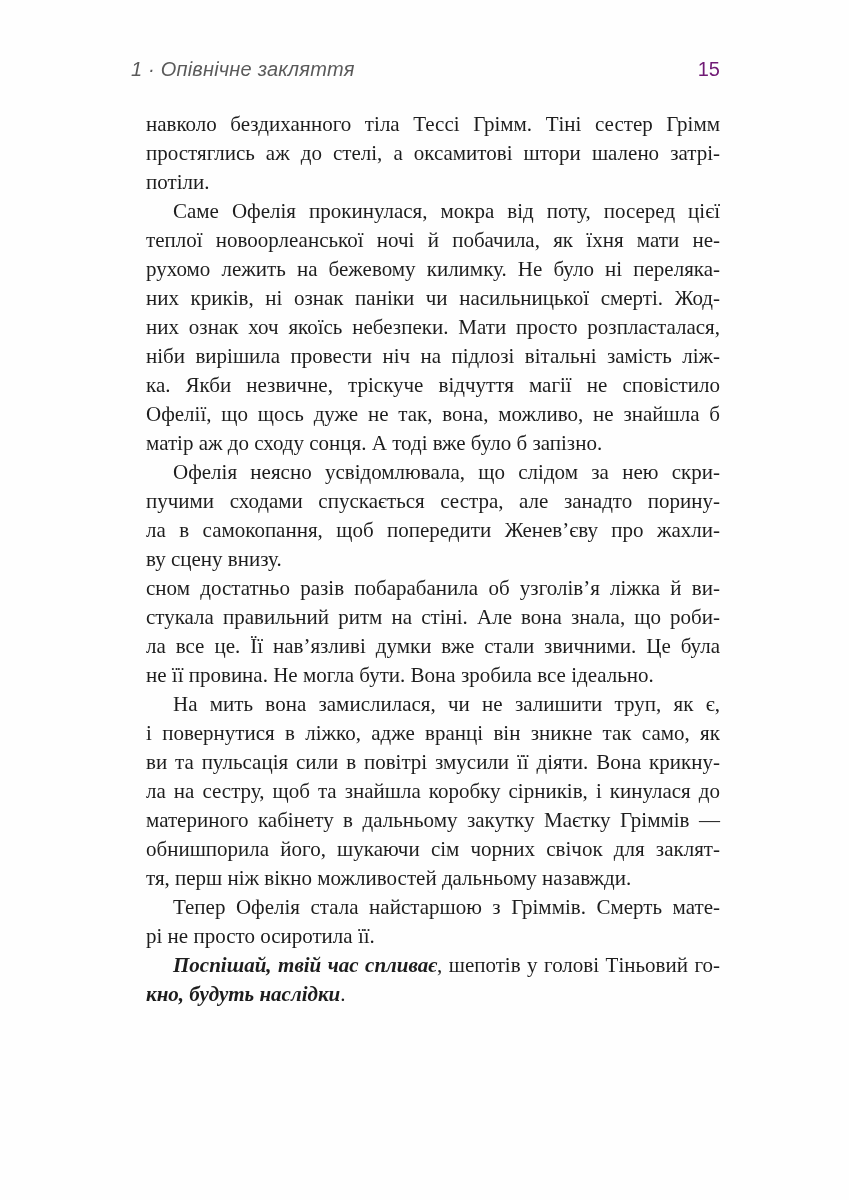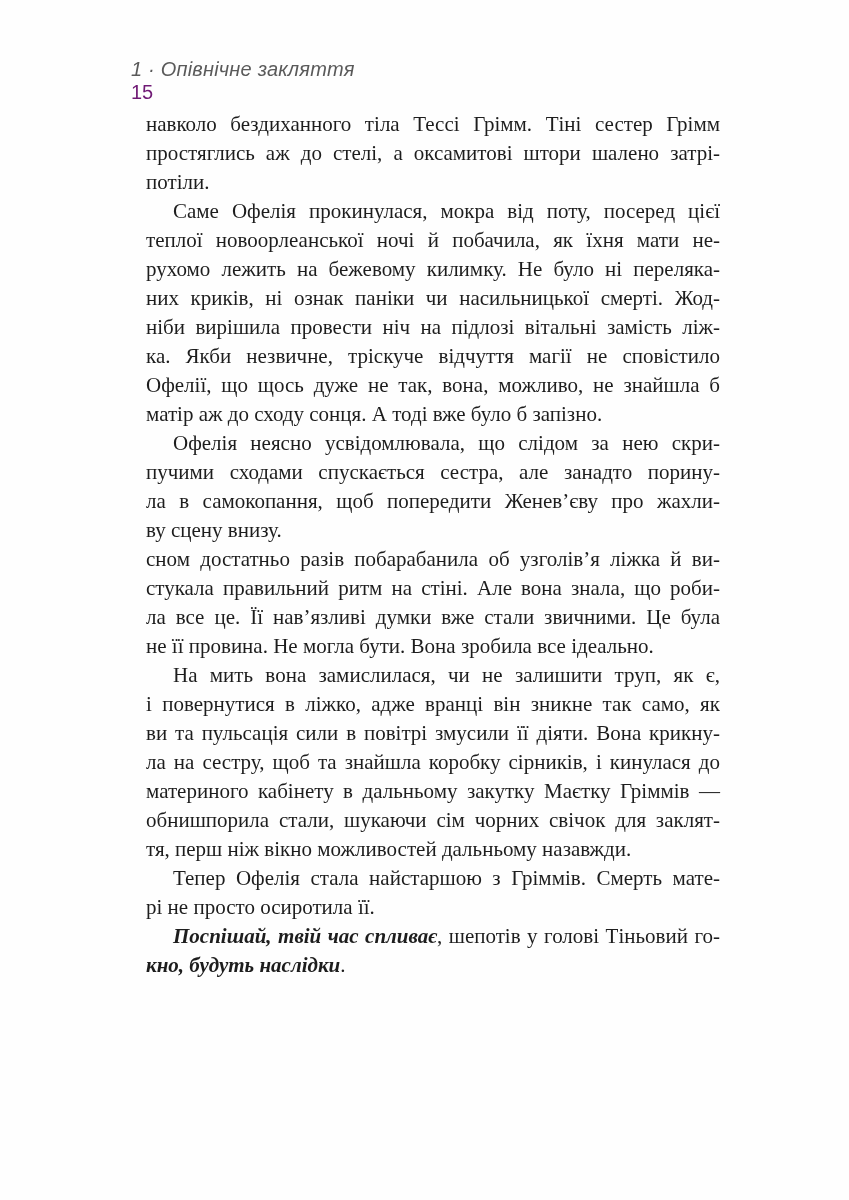--- a/index.html
+++ b/index.html
@@ -16,21 +16,20 @@
     font-family: "Liberation Serif", "DejaVu Serif", serif;
   }
   .running-head {
     position: absolute;
     left: 131px;
     top: 58px;
     width: 589px;
     display: flex;
     justify-content: space-between;
     align-items: baseline;
-    flex-direction: column;
   }
   .running-head .chapter {
     font-family: "Liberation Sans", "DejaVu Sans", sans-serif;
     font-style: italic;
     font-size: 20px;
     color: #5a5a5a;
     letter-spacing: 0.2px;
   }
   .running-head .pagenum {
     font-family: "Liberation Sans", "DejaVu Sans", sans-serif;
@@ -82,20 +81,21 @@
       <p class="para">
         <span class="line"><span>навколо бездиханного тіла Тессі Грімм. Тіні сестер Грімм</span></span>
         <span class="line"><span>простяглись аж до стелі, а оксамитові штори шалено затрі-</span></span>
         <span class="line last"><span>потіли.</span></span>
       </p>
       <p class="para">
         <span class="line indent"><span>Саме Офелія прокинулася, мокра від поту, посеред цієї</span></span>
         <span class="line"><span>теплої новоорлеанської ночі й побачила, як їхня мати не-</span></span>
         <span class="line"><span>рухомо лежить на бежевому килимку. Не було ні переляка-</span></span>
         <span class="line"><span>них криків, ні ознак паніки чи насильницької смерті. Жод-</span></span>
+        <span class="line"><span>них ознак хоч якоїсь небезпеки. Мати просто розпласталася,</span></span>
         <span class="line"><span>ніби вирішила провести ніч на підлозі вітальні замість ліж-</span></span>
         <span class="line"><span>ка. Якби незвичне, тріскуче відчуття магії не сповістило</span></span>
         <span class="line"><span>Офелії, що щось дуже не так, вона, можливо, не знайшла б</span></span>
         <span class="line last"><span>матір аж до сходу сонця. А тоді вже було б запізно.</span></span>
       </p>
       <p class="para">
         <span class="line indent"><span>Офелія неясно усвідомлювала, що слідом за нею скри-</span></span>
         <span class="line"><span>пучими сходами спускається сестра, але занадто порину-</span></span>
         <span class="line"><span>ла в самокопання, щоб попередити Женев’єву про жахли-</span></span>
         <span class="line last"><span>ву сцену внизу.</span></span>
@@ -105,21 +105,21 @@
         <span class="line"><span>стукала правильний ритм на стіні. Але вона знала, що роби-</span></span>
         <span class="line"><span>ла все це. Її нав’язливі думки вже стали звичними. Це була</span></span>
         <span class="line last"><span>не її провина. Не могла бути. Вона зробила все ідеально.</span></span>
       </p>
       <p class="para">
         <span class="line indent"><span>На мить вона замислилася, чи не залишити труп, як є,</span></span>
         <span class="line"><span>і повернутися в ліжко, адже вранці він зникне так само, як</span></span>
         <span class="line"><span>ви та пульсація сили в повітрі змусили її діяти. Вона крикну-</span></span>
         <span class="line"><span>ла на сестру, щоб та знайшла коробку сірників, і кинулася до</span></span>
         <span class="line"><span>материного кабінету в дальньому закутку Маєтку Гріммів —</span></span>
-        <span class="line"><span>обнишпорила стали, шукаючи сім чорних свічок для заклят-</span></span>
+        <span class="line"><span>обнишпорила його, шукаючи сім чорних свічок для заклят-</span></span>
         <span class="line last"><span>тя, перш ніж вікно можливостей дальньому назавжди.</span></span>
       </p>
       <p class="para">
         <span class="line indent"><span>Тепер Офелія стала найстаршою з Гріммів. Смерть мате-</span></span>
         <span class="line last"><span>рі не просто осиротила її.</span></span>
       </p>
       <p class="para">
         <span class="line indent"><b class="bi">Поспішай, твій час спливає</b><span>, шепотів у голові Тіньовий го-</span></span>
         <span class="line last"><b class="bi">кно, будуть наслідки</b><span>.</span></span>
       </p>

